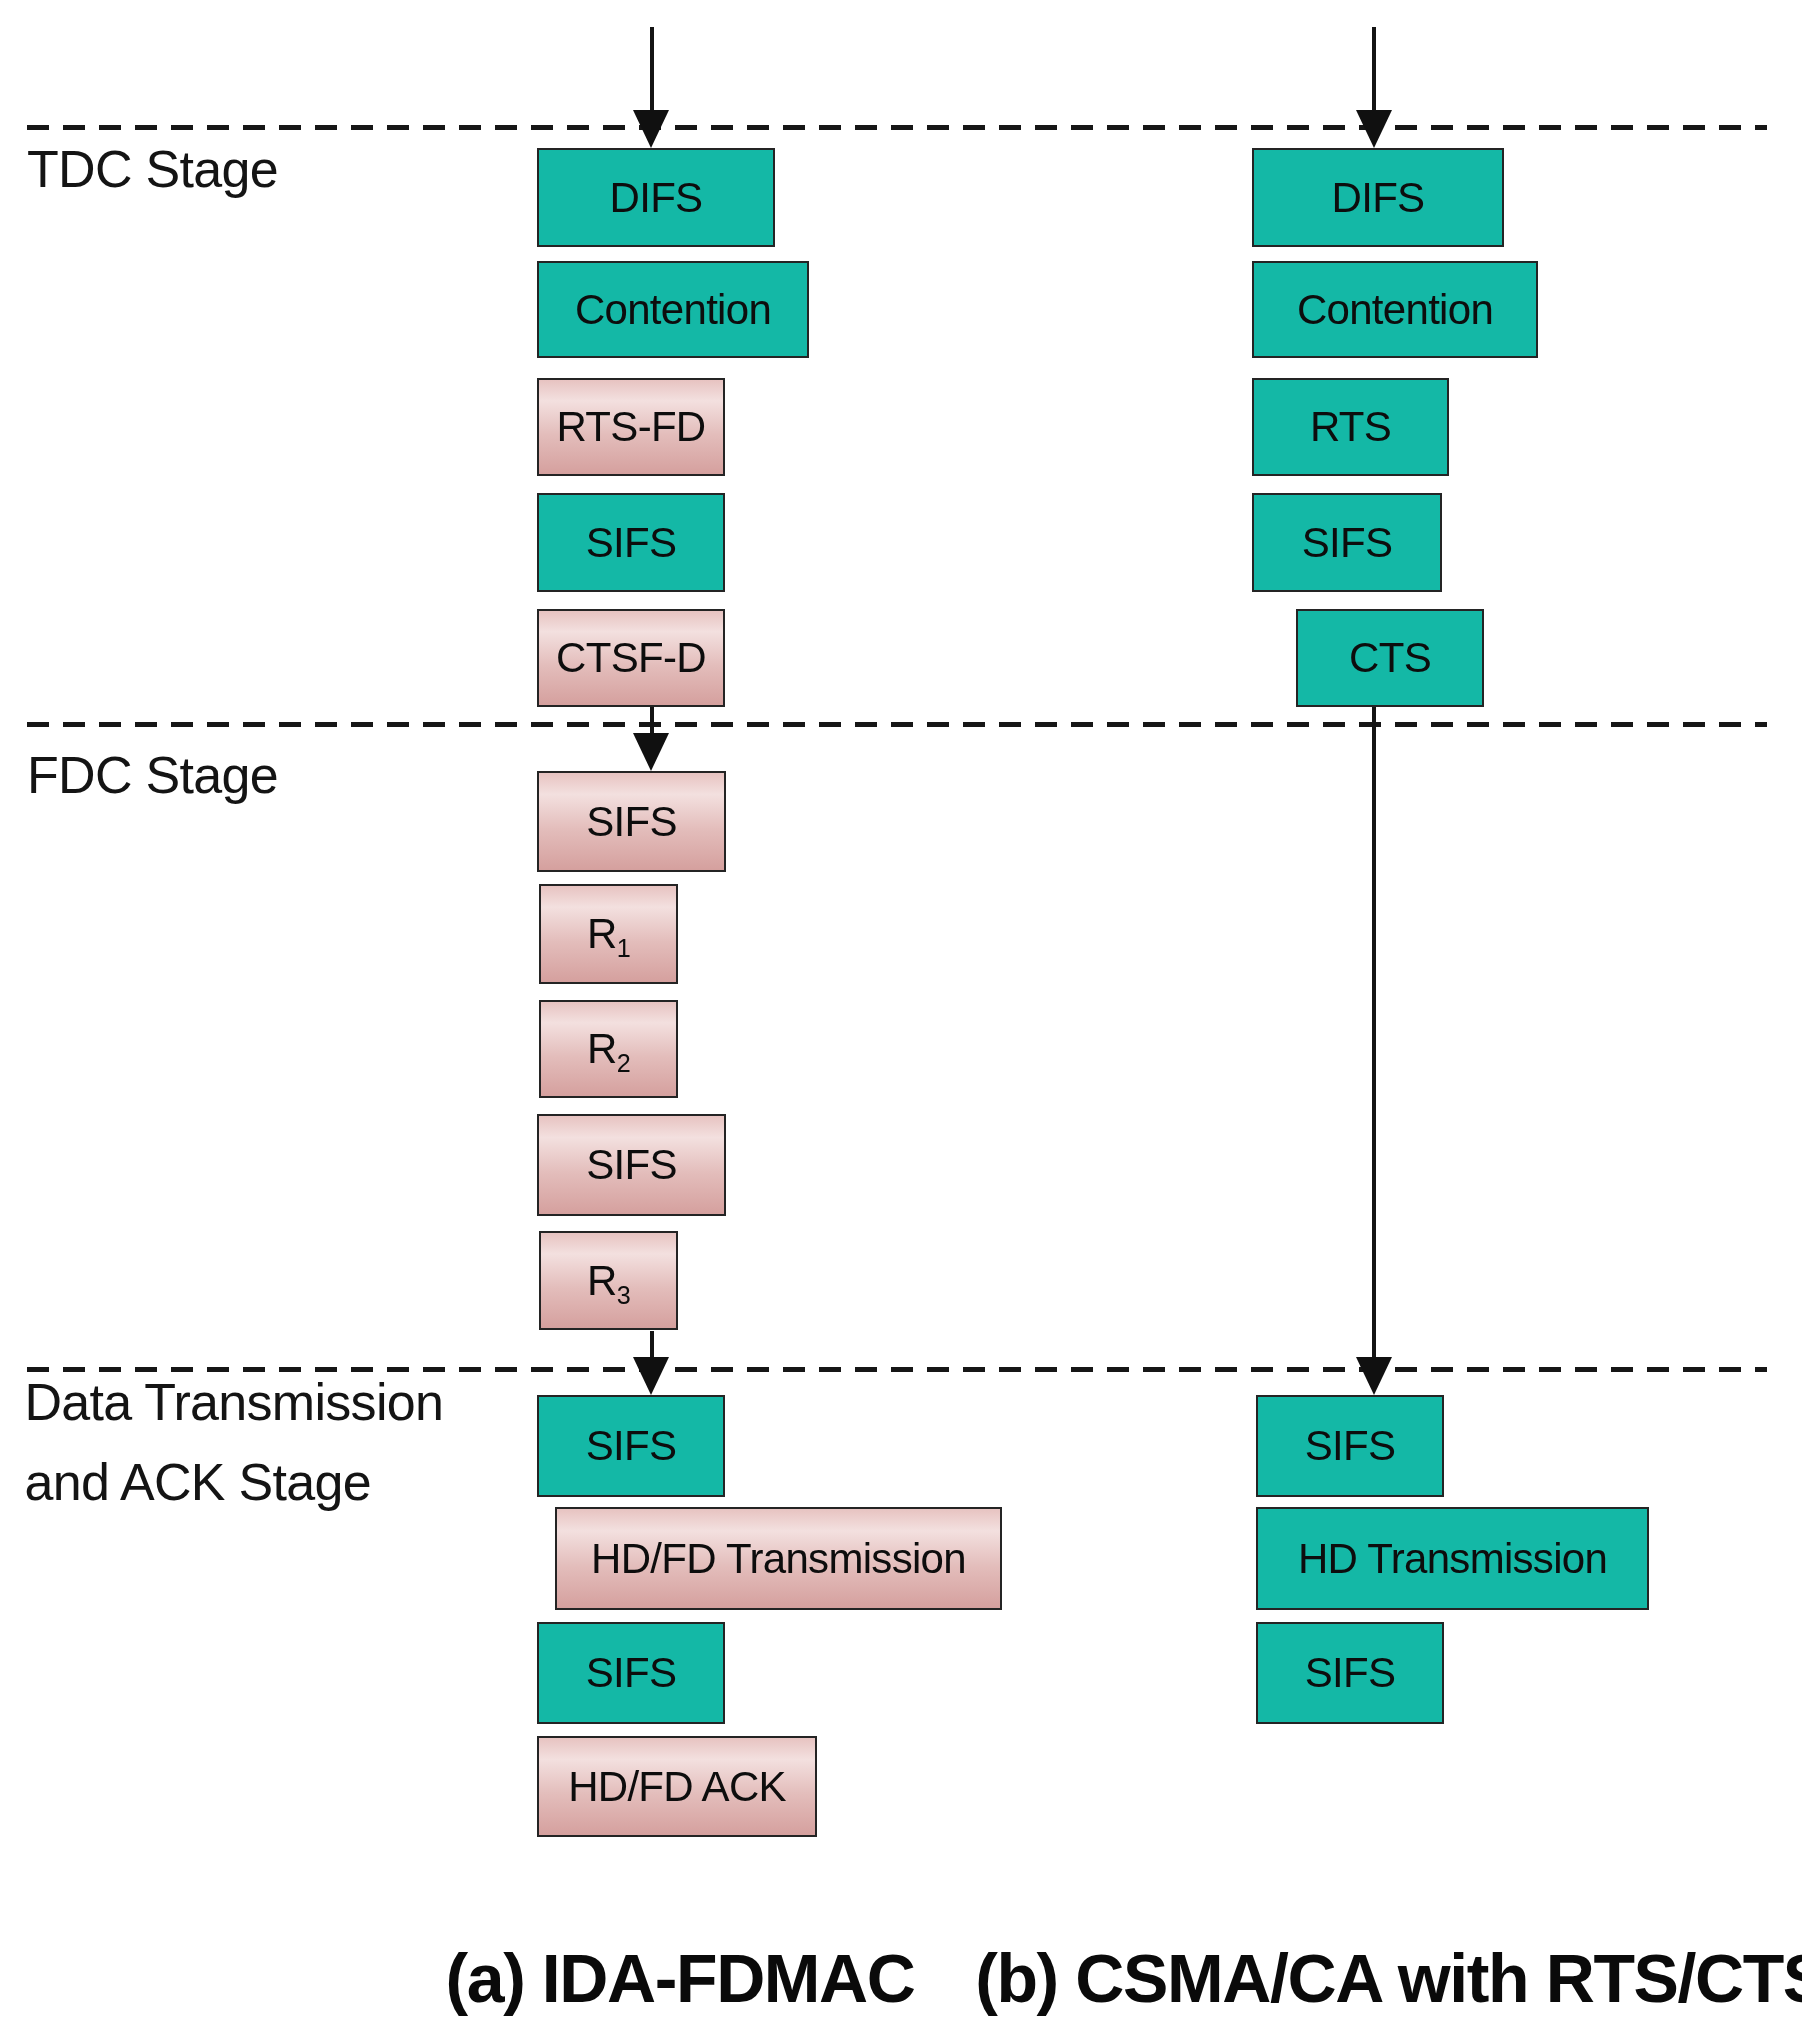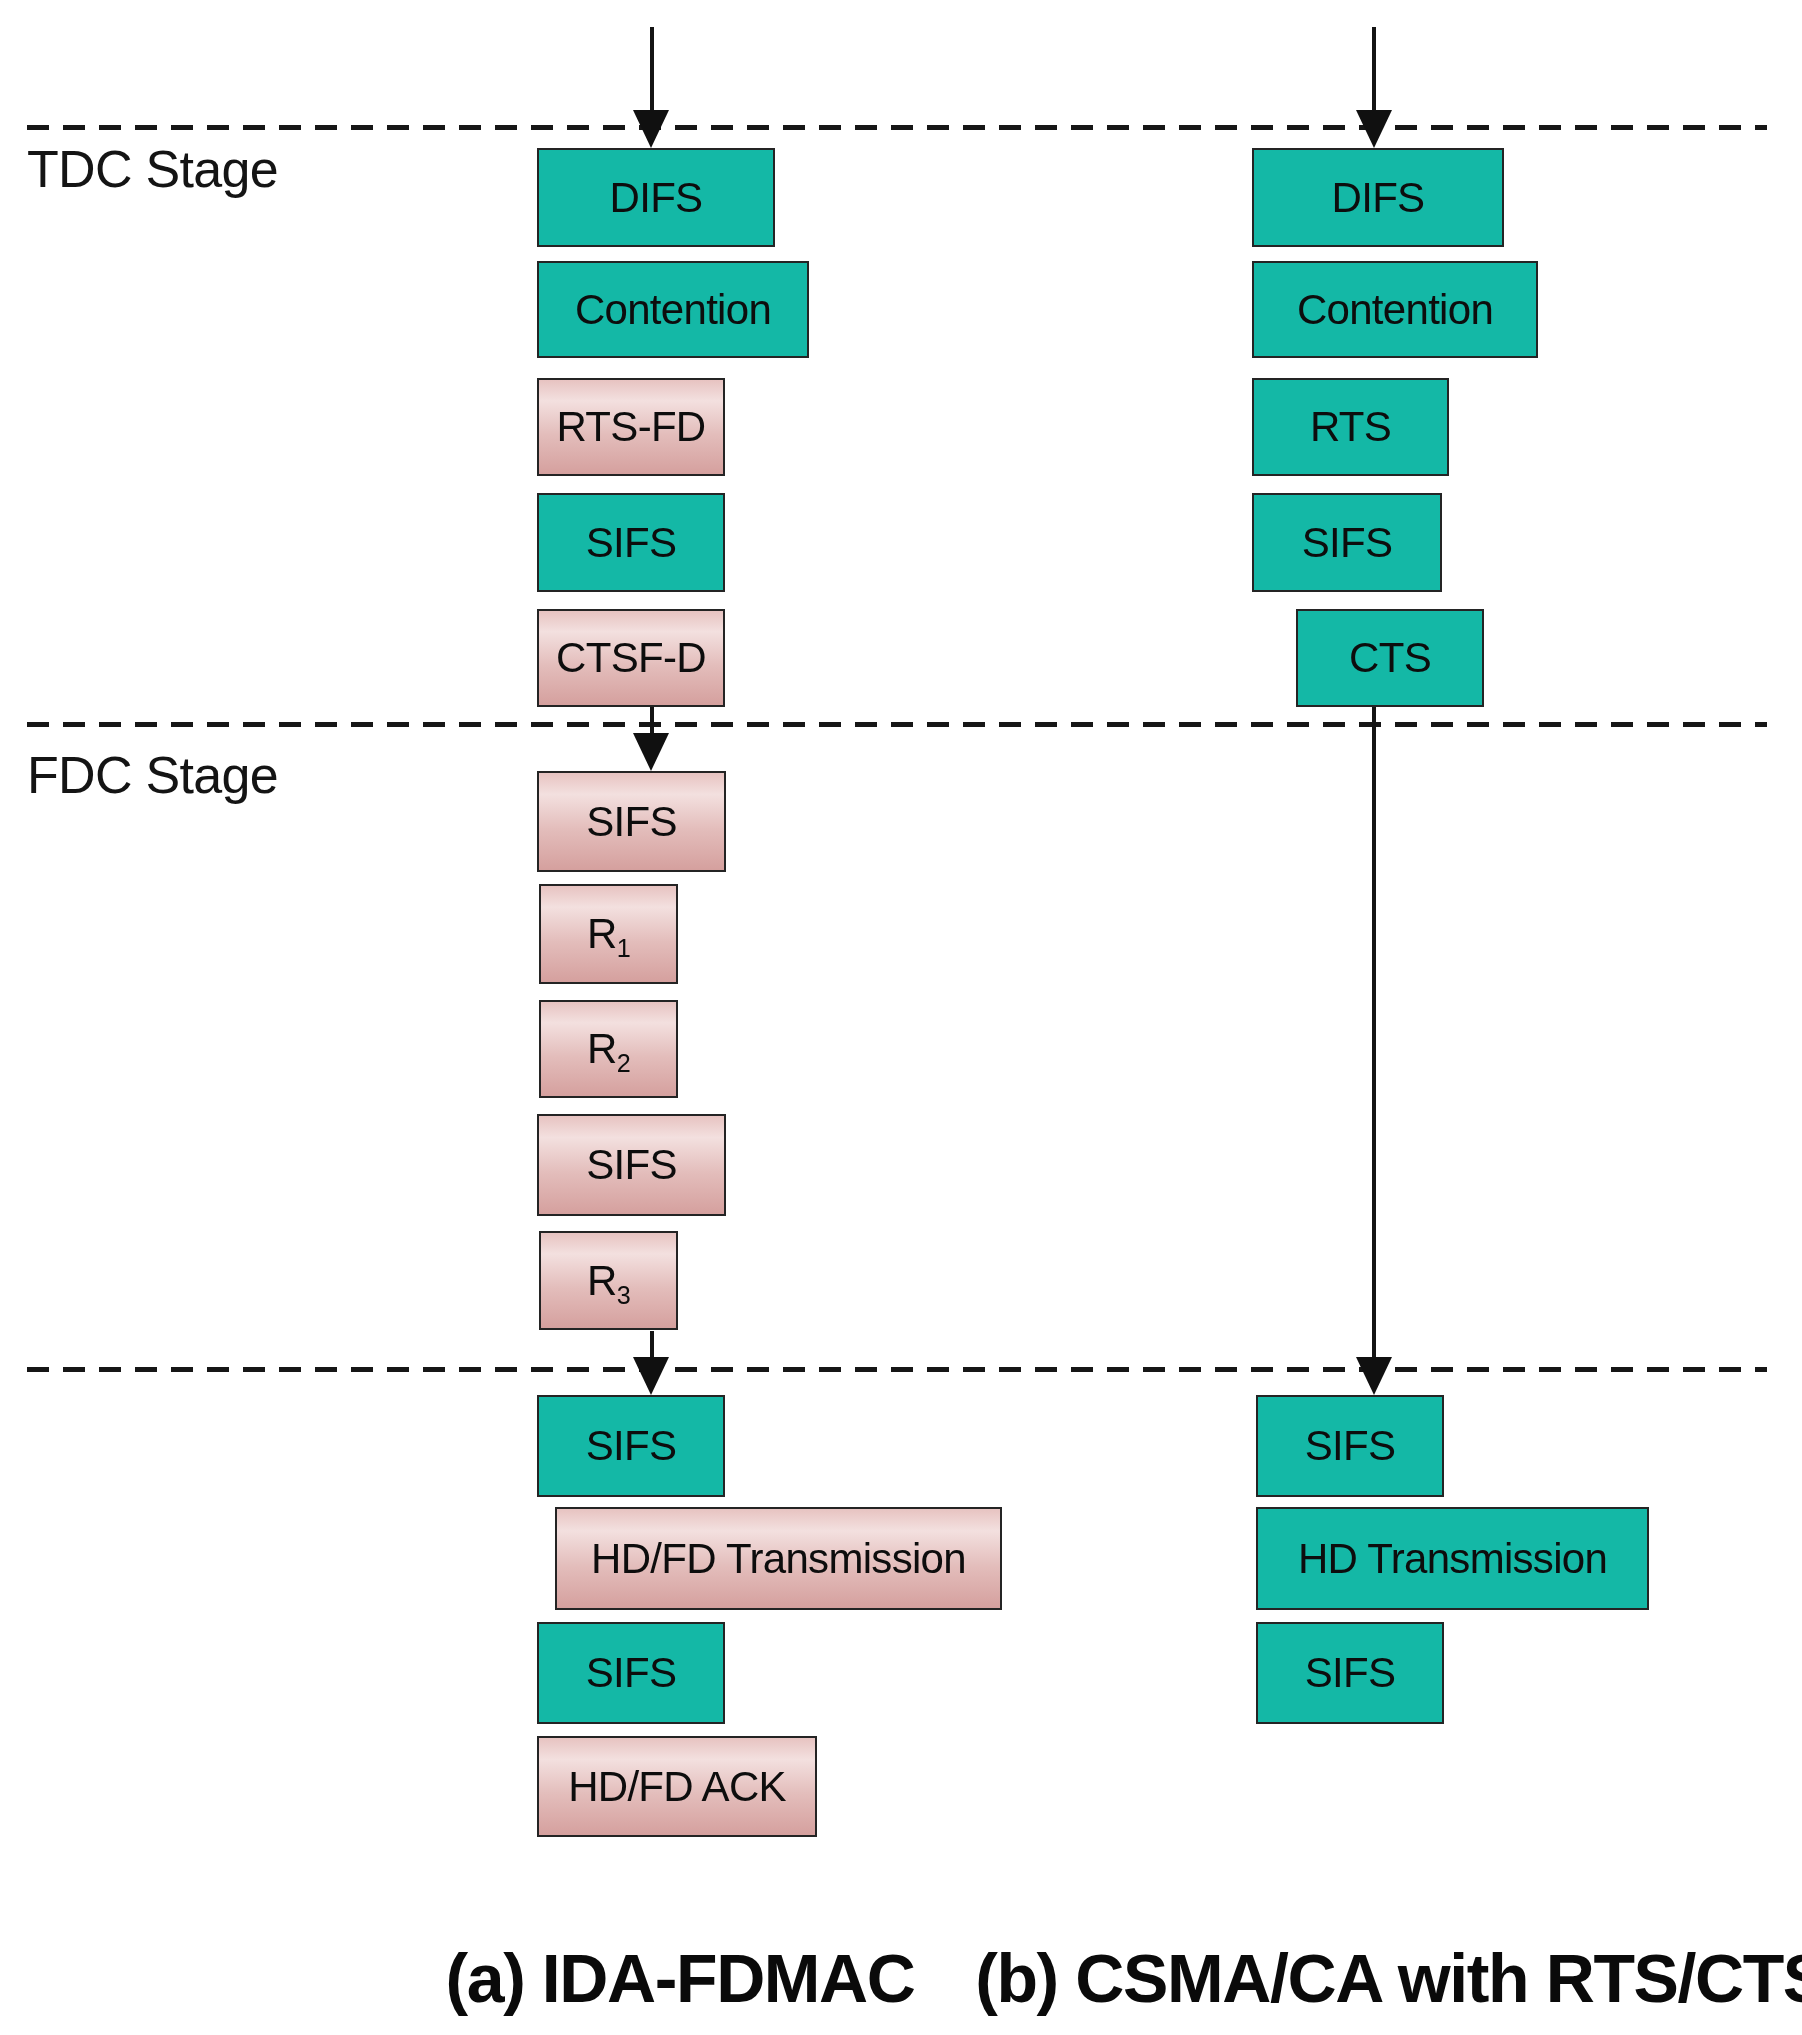--- a/index.html
+++ b/index.html
@@ -40,20 +40,24 @@
 
 <div id="canvas">
     <div class="divider" style="top: 125px;"></div>
     <div class="divider" style="top: 722px;"></div>
     <div class="divider" style="top: 1367px;"></div>
     <div class="stage-label" style="left: 27px; top: 129px;">
       <div>TDC Stage</div>
     </div>
     <div class="stage-label" style="left: 27px; top: 735px;">
       <div>FDC Stage</div>
+    </div>
+    <div class="stage-label" style="left: 24.5px; top: 1362px;">
+      <div>Data Transmission</div>
+      <div>and ACK Stage</div>
     </div>
     <div style="position: absolute; inset: 0px;">
       <div>
         <div class="shaft" style="left: 650px; top: 27px; height: 88px;"></div>
         <div class="ahead" style="left: 633px; top: 110px;"></div>
       </div>
       <div>
         <div class="shaft" style="left: 650px; top: 707px; height: 31px;"></div>
         <div class="ahead" style="left: 633px; top: 733px;"></div>
       </div>

